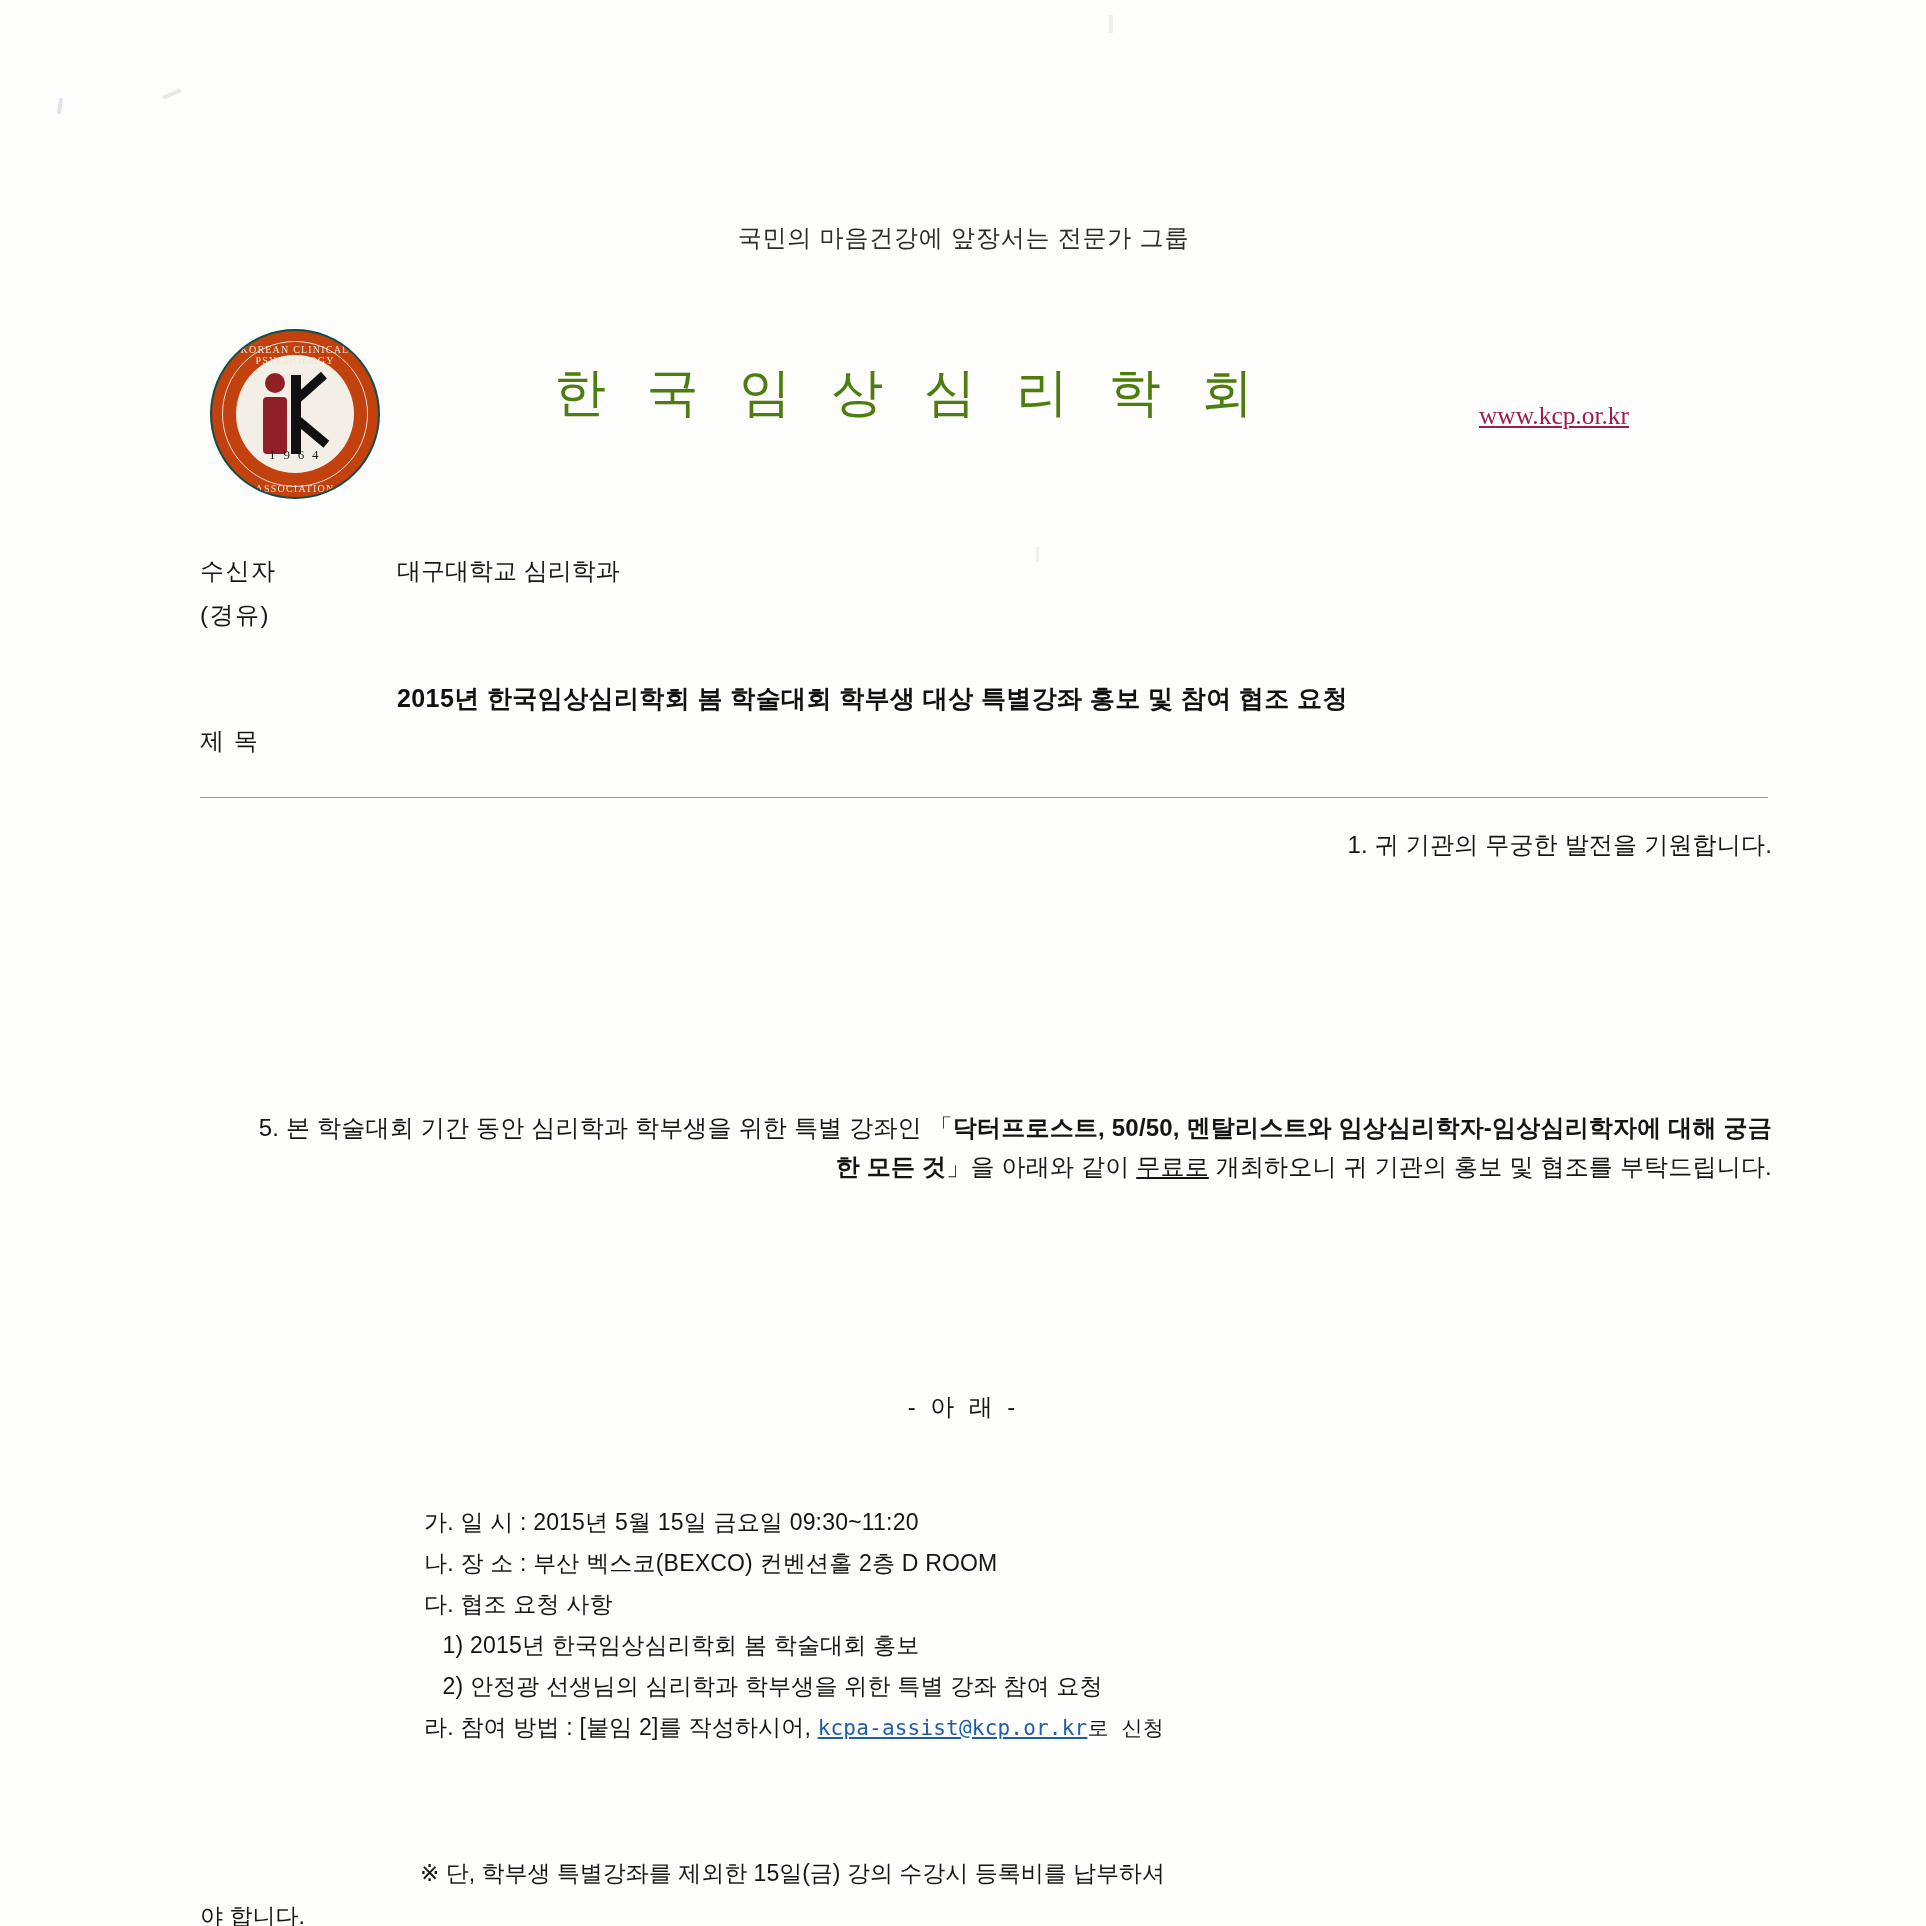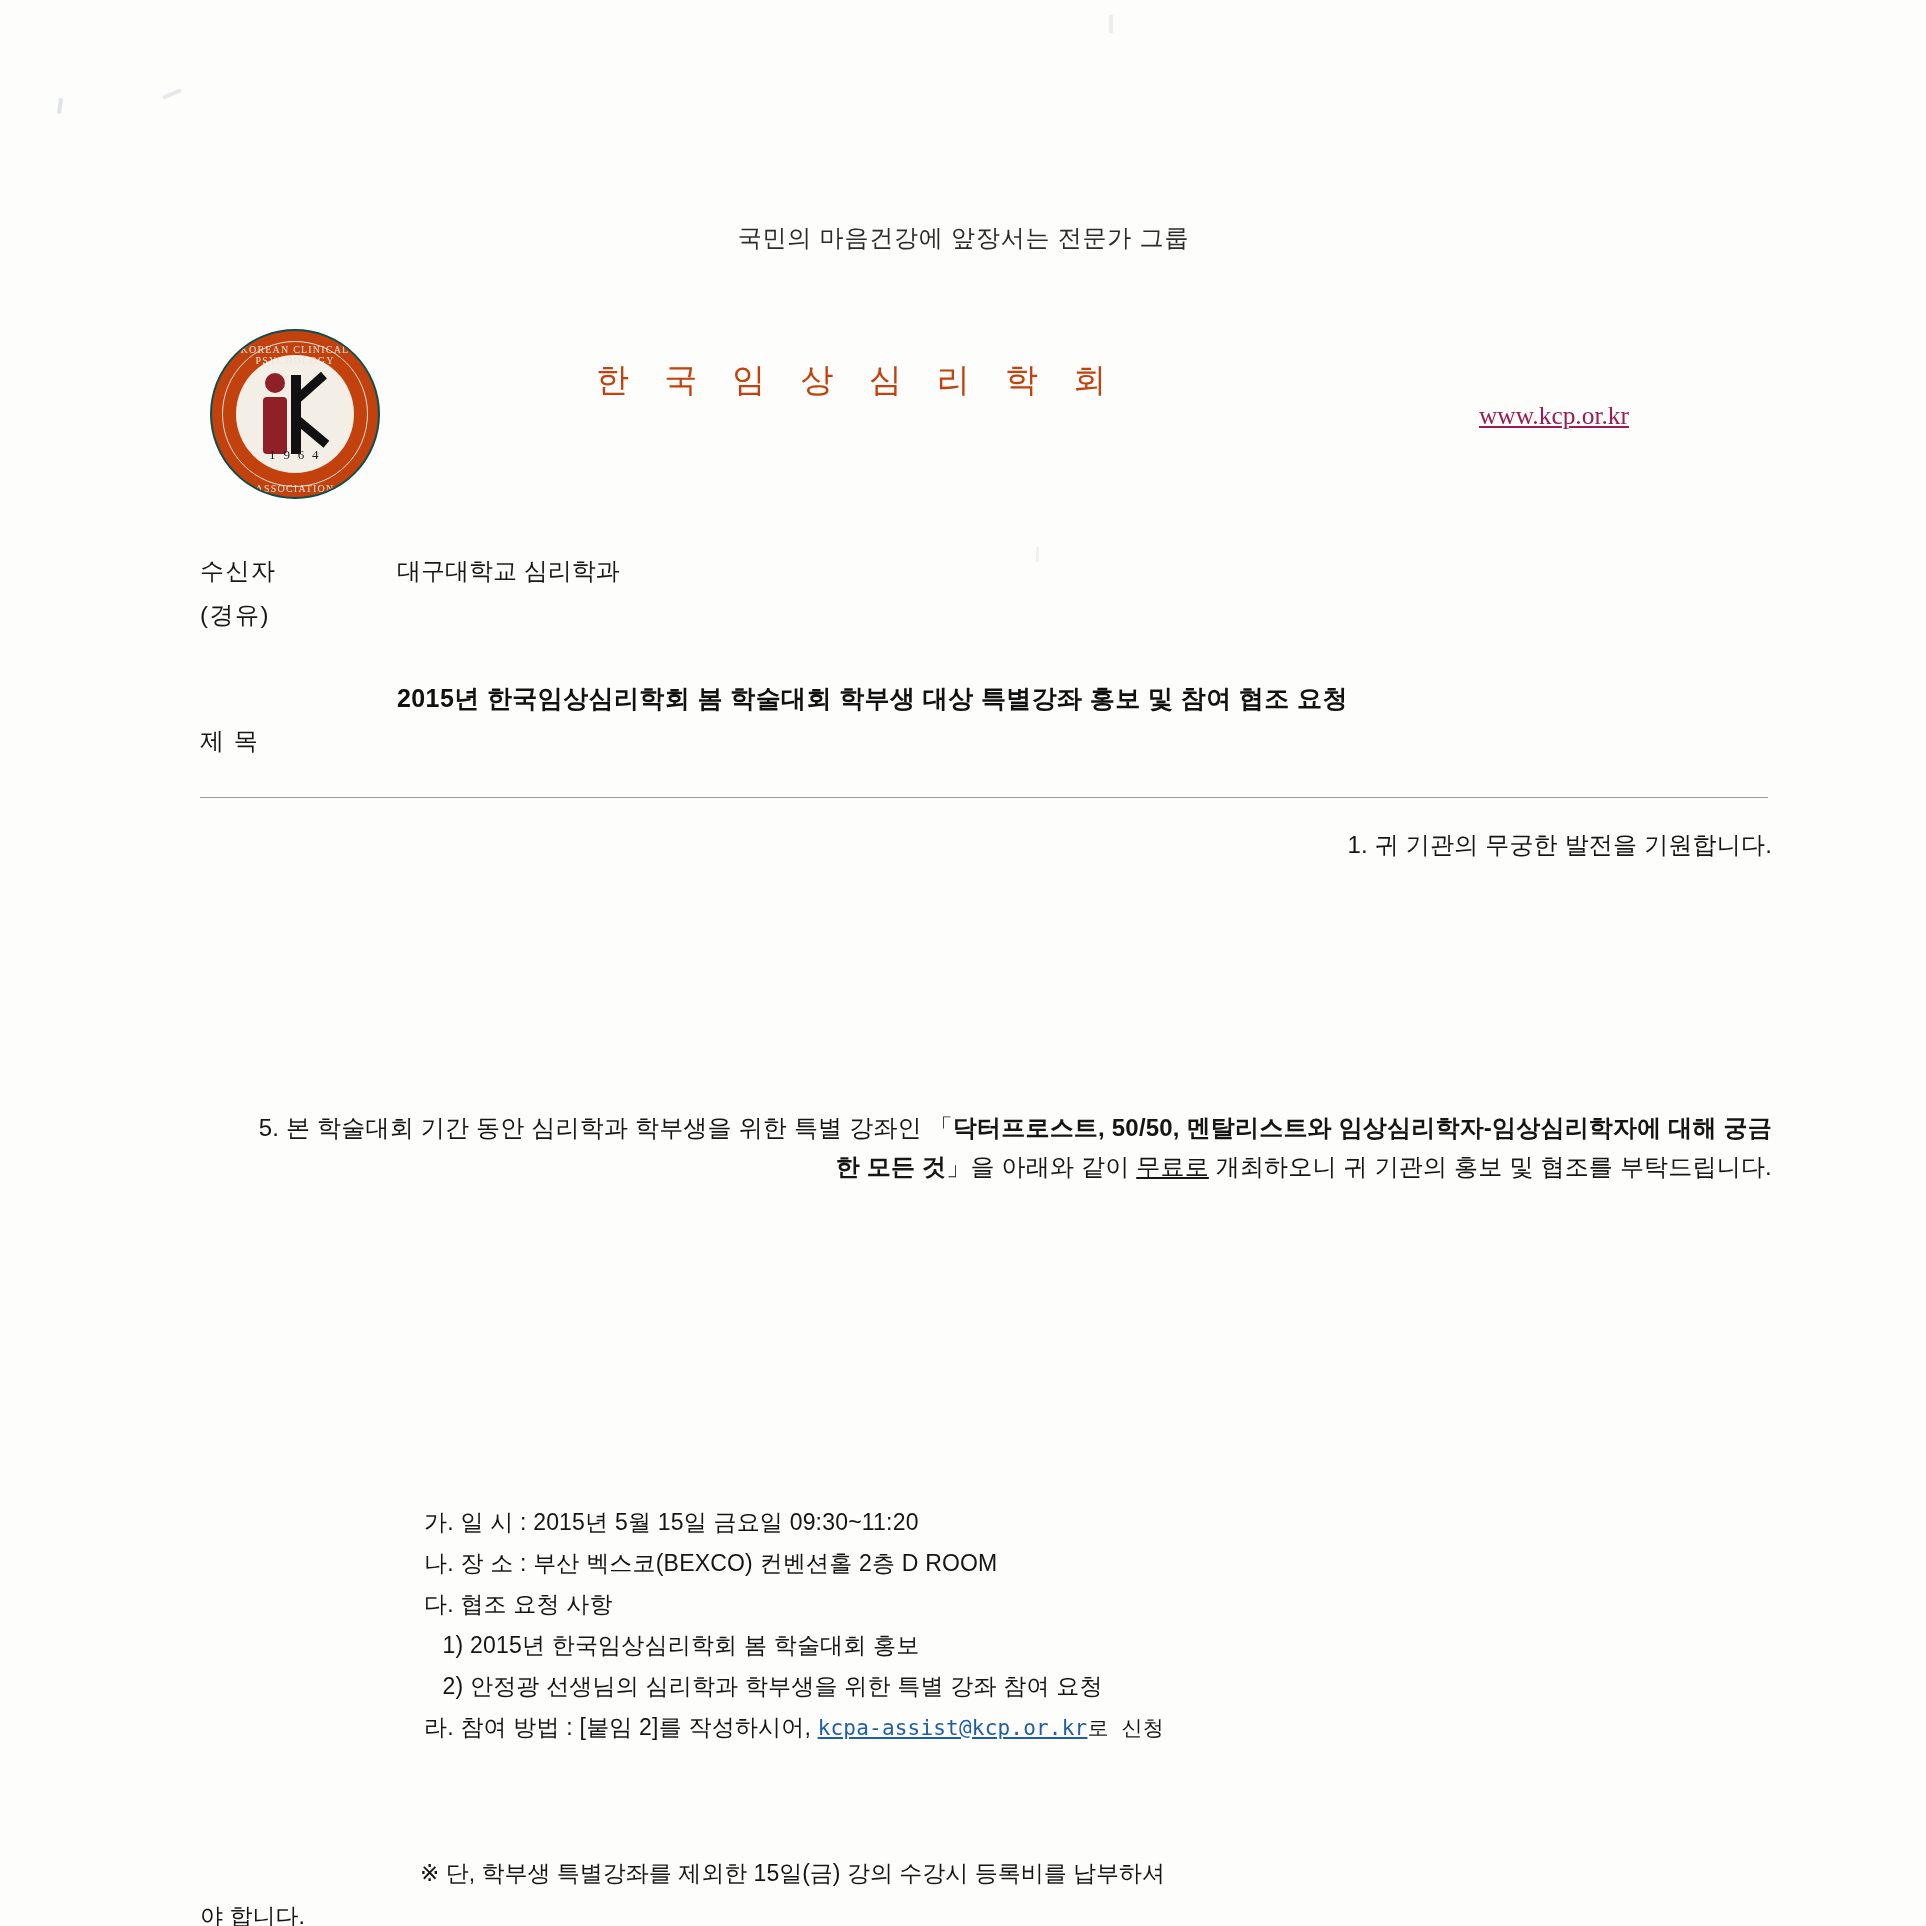--- a/index.html
+++ b/index.html
@@ -127,25 +127,25 @@
     text-align: center;
     color: #eae6dc;
     font-size: 10px;
     letter-spacing: 1.2px;
   }
   .logo .arc-top { top: 13px; }
   .logo .arc-bottom { bottom: 3px; }
 
   .org-title {
     position: absolute;
-    left: 596px;
+    left: 554px;
     top: 358px;
-    font-size: 33px;
+    font-size: 52px;
     letter-spacing: 13px;
-    color: #c2410c;
+    color: #4d7c0f;
     white-space: nowrap;
   }
   .site-url {
     position: absolute;
     left: 1479px;
     top: 401px;
     font-family: "Liberation Serif", "DejaVu Serif", serif;
     font-size: 25.4px;
     color: #9d1b53;
     text-decoration: underline;
@@ -301,20 +301,21 @@
 
   <div class="body-text p1">
     <span class="indent"></span><span>1. 귀 기관의 무궁한 발전을 기원합니다.</span>
   </div>
 
 
   <div class="body-text p3">
     <span class="indent"></span><span>5. 본 학술대회 기간 동안 심리학과 학부생을 위한 특별 강좌인 「</span><b>닥터프로스트, 50/50, 멘탈리스트와 임상심리학자-임상심리학자에 대해 궁금한 모든 것</b><span>」을 아래와 같이 </span><span class="u">무료로</span><span> 개최하오니 귀 기관의 홍보 및 협조를 부탁드립니다.</span>
   </div>
 
+  <div class="below-label">- 아 래 -</div>
 
   <div class="list">
     <div>가. 일 시 : 2015년 5월 15일 금요일 09:30~11:20</div>
     <div>나. 장 소 : 부산 벡스코(BEXCO) 컨벤션홀 2층 D ROOM</div>
     <div>다. 협조 요청 사항</div>
     <div class="sub">1) 2015년 한국임상심리학회 봄 학술대회 홍보</div>
     <div class="sub">2) 안정광 선생님의 심리학과 학부생을 위한 특별 강좌 참여 요청</div>
     <div><span>라. 참여 방법 : [붙임 2]를 작성하시어, </span><span class="email">kcpa-assist@kcp.or.kr</span><span class="mono">로 신청</span></div>
   </div>
 

